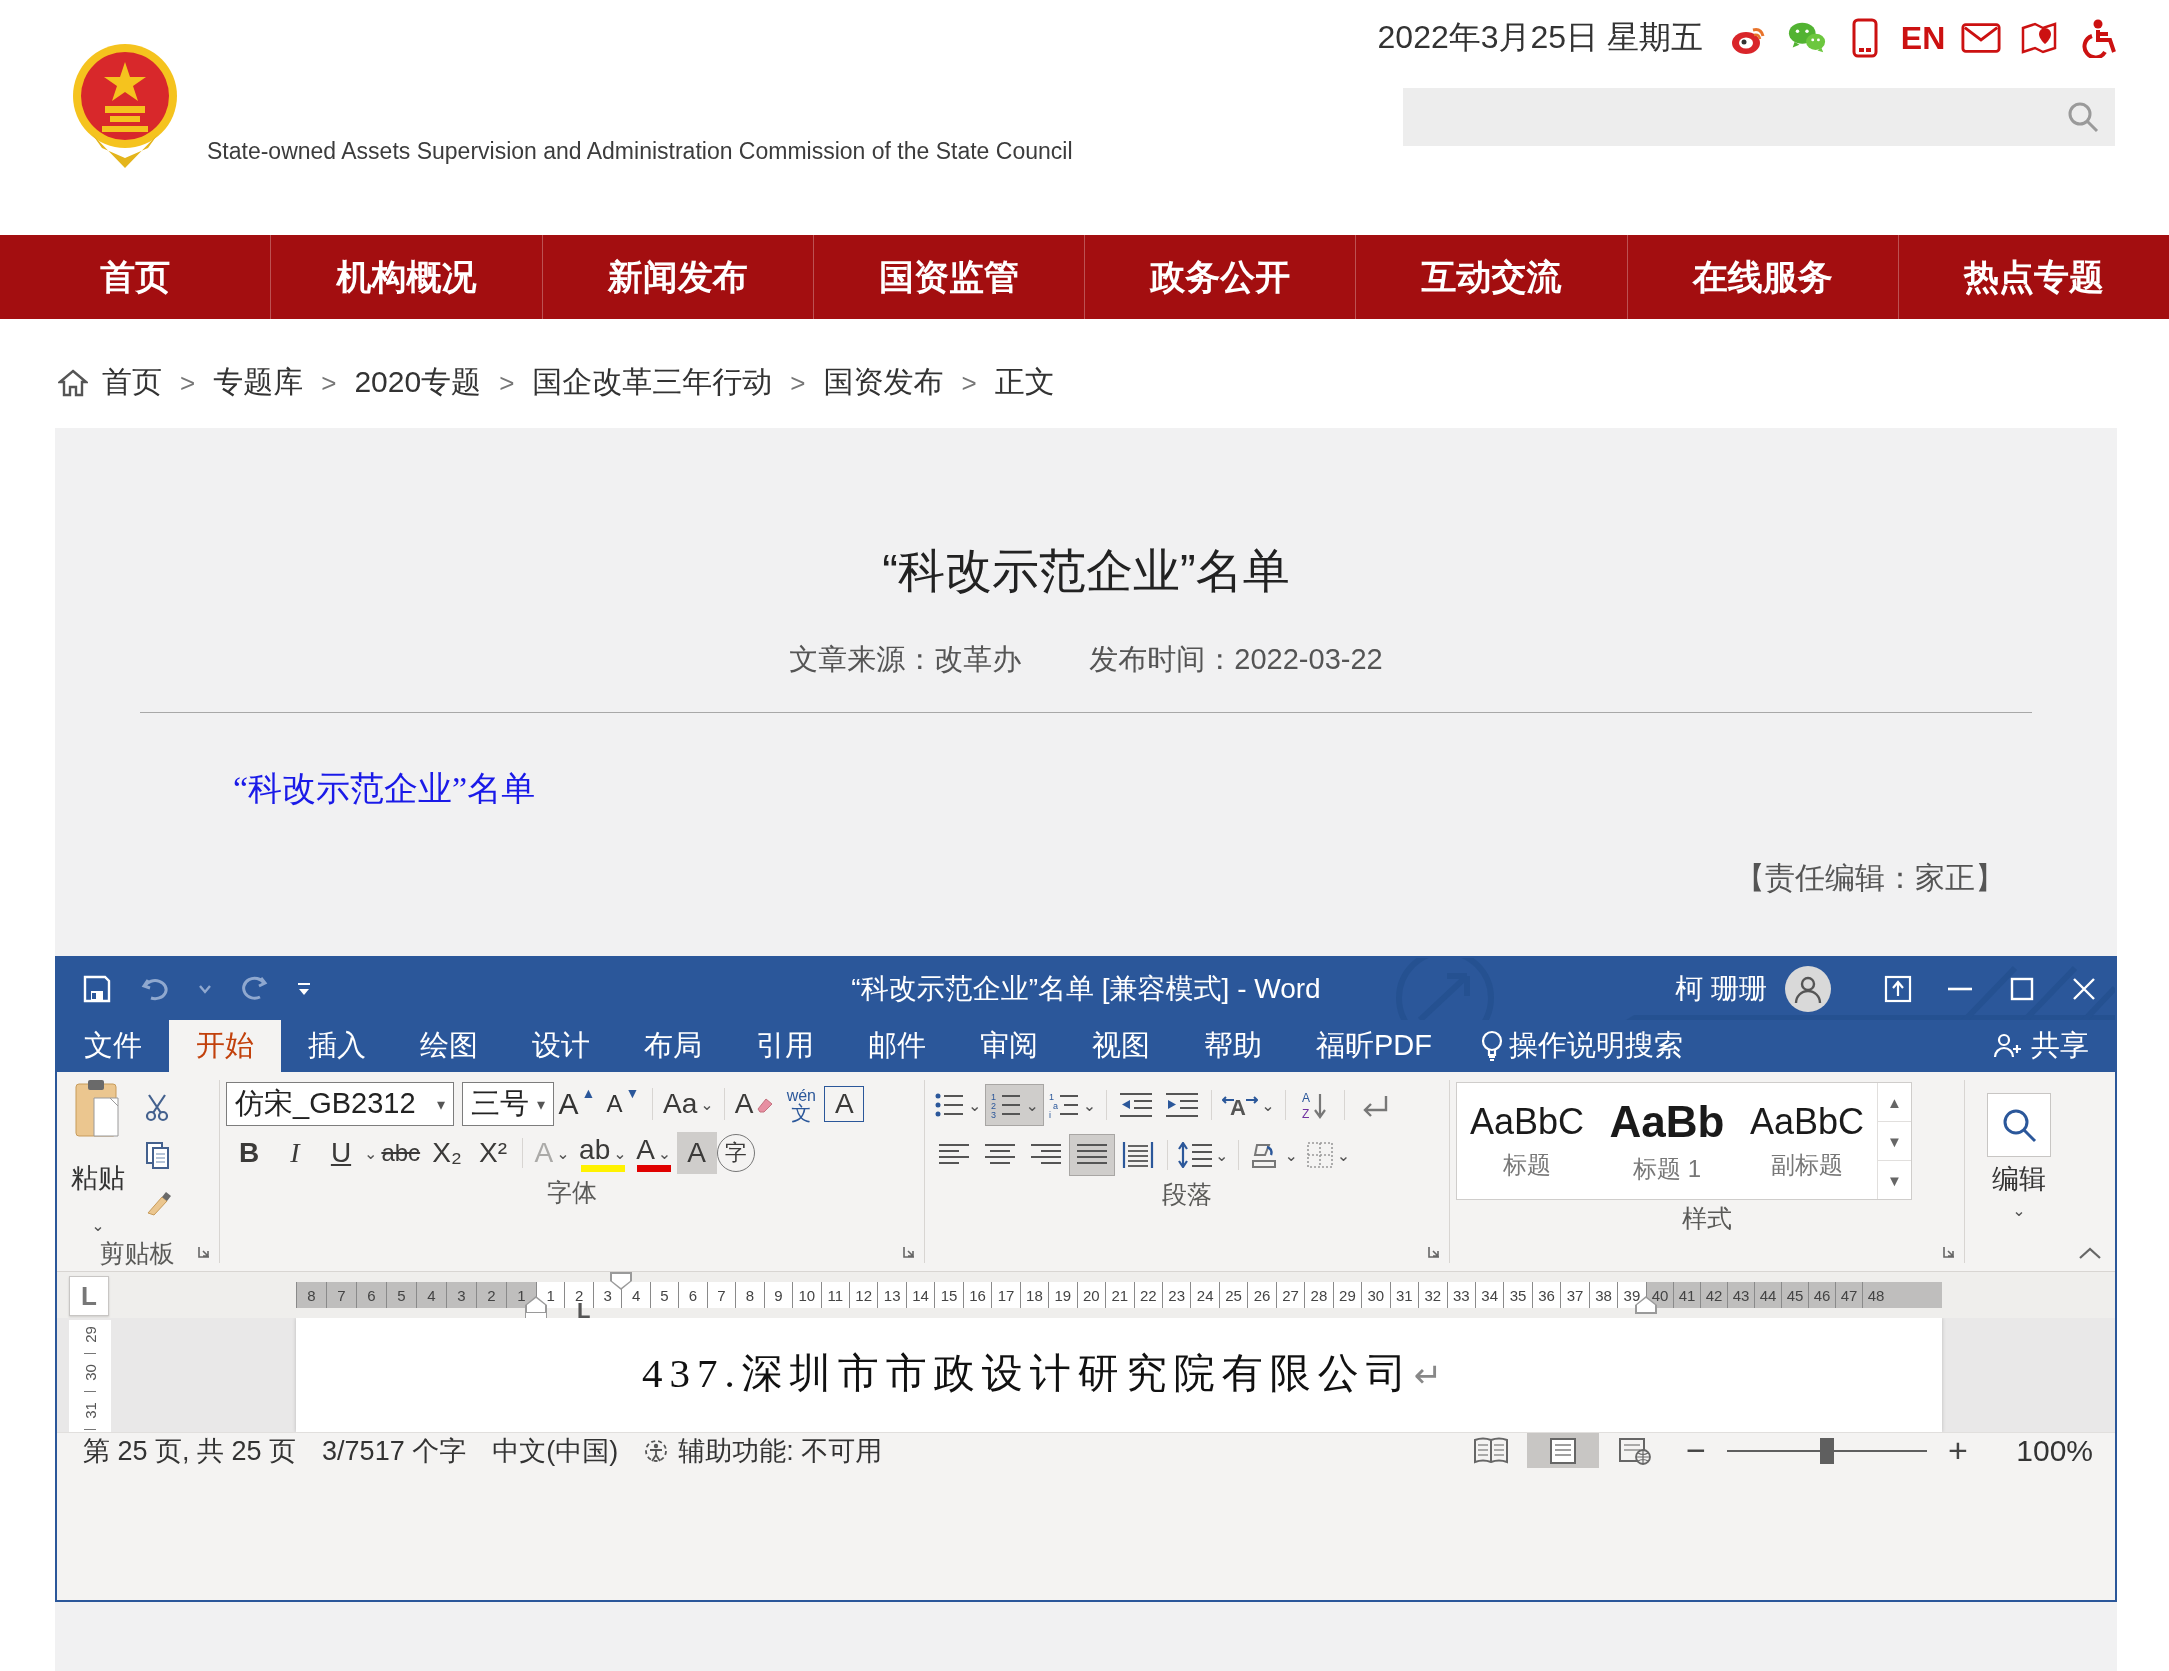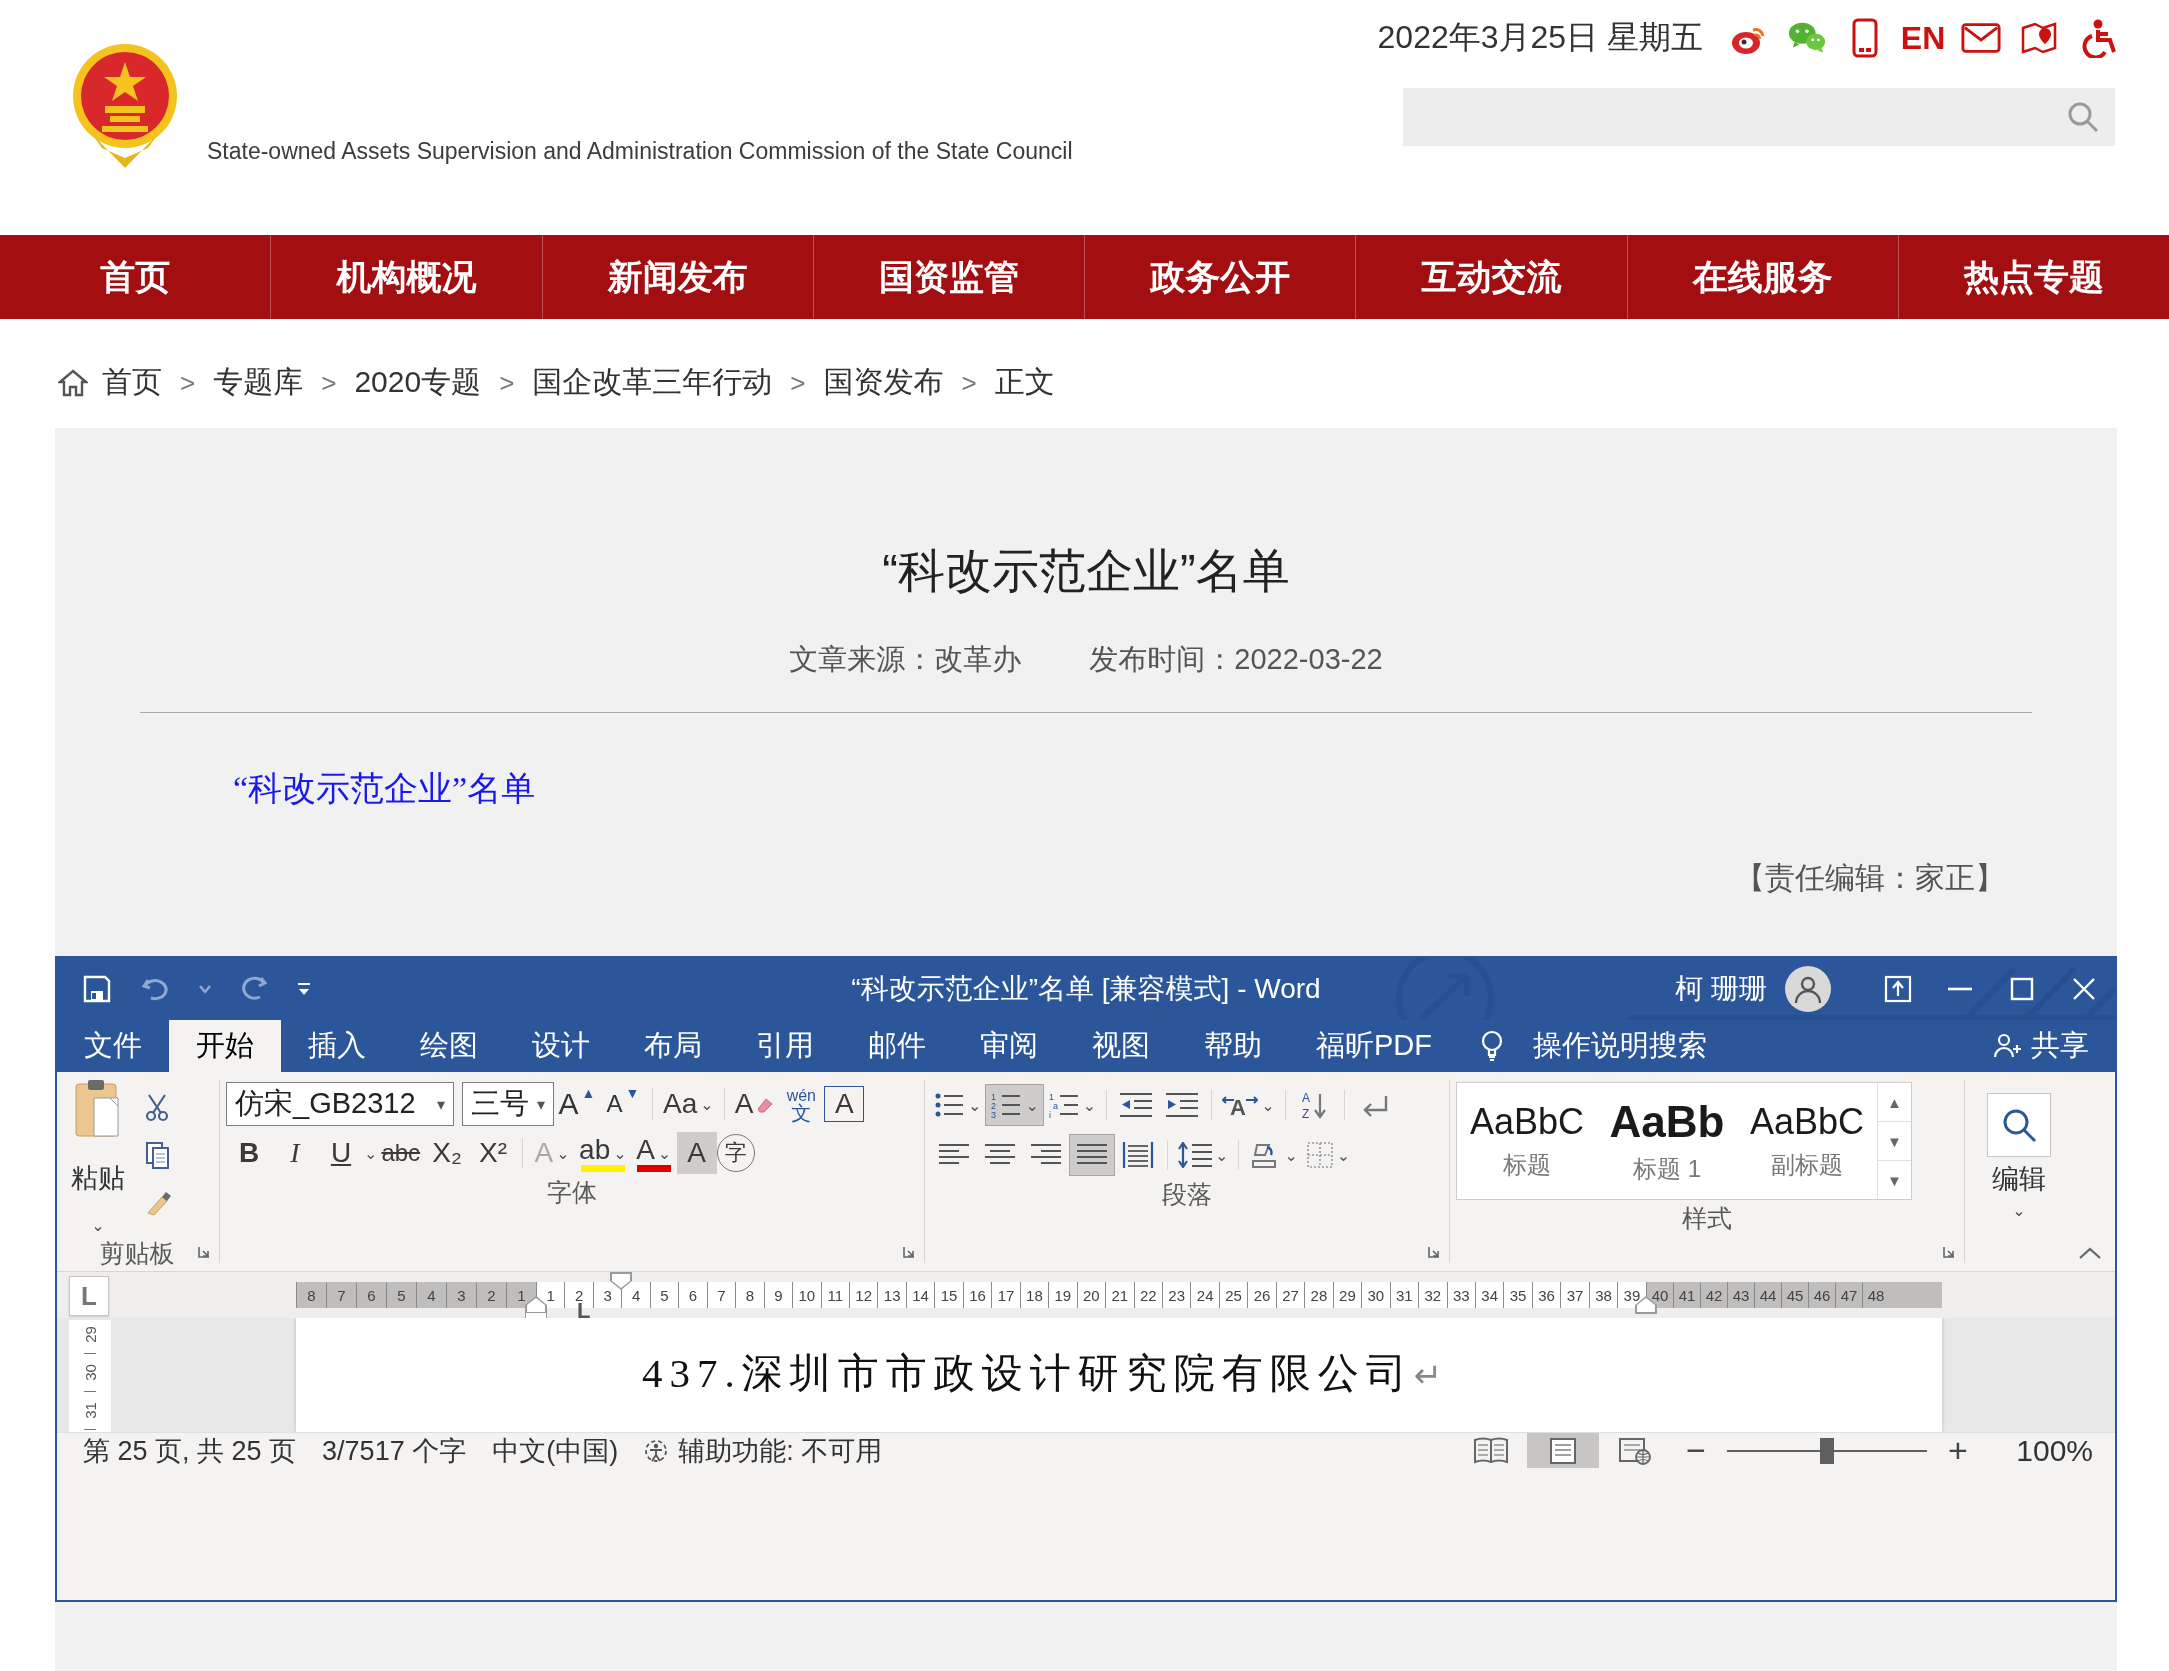--- a/index.html
+++ b/index.html
@@ -50,22 +50,22 @@
   #qat { position:absolute; left:18px; top:0; height:62px; display:flex; align-items:center; gap:16px; }
   .qat-btn { width:44px; height:44px; display:flex; align-items:center; justify-content:center; }
   #win-title { position:absolute; left:0; top:0; width:100%; height:62px; display:flex; align-items:center; justify-content:center; color:#fff; font-size:28px; }
   #titlebar-right { position:absolute; right:0; top:0; height:62px; display:flex; align-items:center; }
   #user-name { color:#fff; font-size:28px; margin-right:18px; }
   #avatar { width:46px; height:46px; border-radius:50%; background:#D9D9D9; display:flex; align-items:center; justify-content:center; margin-right:36px; }
   .win-btn { width:62px; height:62px; display:flex; align-items:center; justify-content:center; color:#fff; font-size:26px; cursor:pointer; }
 
   #tabs-row { position:absolute; left:0; top:62px; width:2058px; height:52px; background:#2B579A; display:flex; align-items:stretch; }
   .ribbon-tab { padding:0 27px; display:flex; align-items:center; color:#fff; font-size:29px; cursor:pointer; }
-  .ribbon-tab.active { background:#F4F3F2; color:#000000; }
-  #tellme { display:flex; align-items:center; gap:28px; color:#fff; font-size:29px; padding:0 20px; cursor:pointer; }
+  .ribbon-tab.active { background:#F4F3F2; color:#c2410c; }
+  #tellme { display:flex; align-items:center; gap:4px; color:#fff; font-size:29px; padding:0 20px; cursor:pointer; }
   #share-btn { margin-left:auto; display:flex; align-items:center; gap:10px; color:#fff; font-size:29px; padding:0 26px; cursor:pointer; }
 
   
   #ribbon { position:absolute; left:0; top:114px; width:2058px; height:200px; background:#F4F3F2; display:flex; border-bottom:1px solid #D8D5D2; }
   .rgroup { display:flex; flex-direction:column; padding:6px 4px 0 4px; position:relative; }
   .rgroup-body { flex:1; display:flex; }
   .rgroup-label { height:36px; display:flex; align-items:center; justify-content:center; font-size:25px; color:#5a5a58; }
   .launcher { position:absolute; right:6px; bottom:8px; }
   .gsep { width:1px; background:#D8D5D2; margin:8px 2px; }
   .sbtn { min-width:46px; height:42px; display:flex; align-items:center; justify-content:center; font-size:28px; color:#3b3a39; gap:3px; cursor:pointer; padding:0 4px; }

